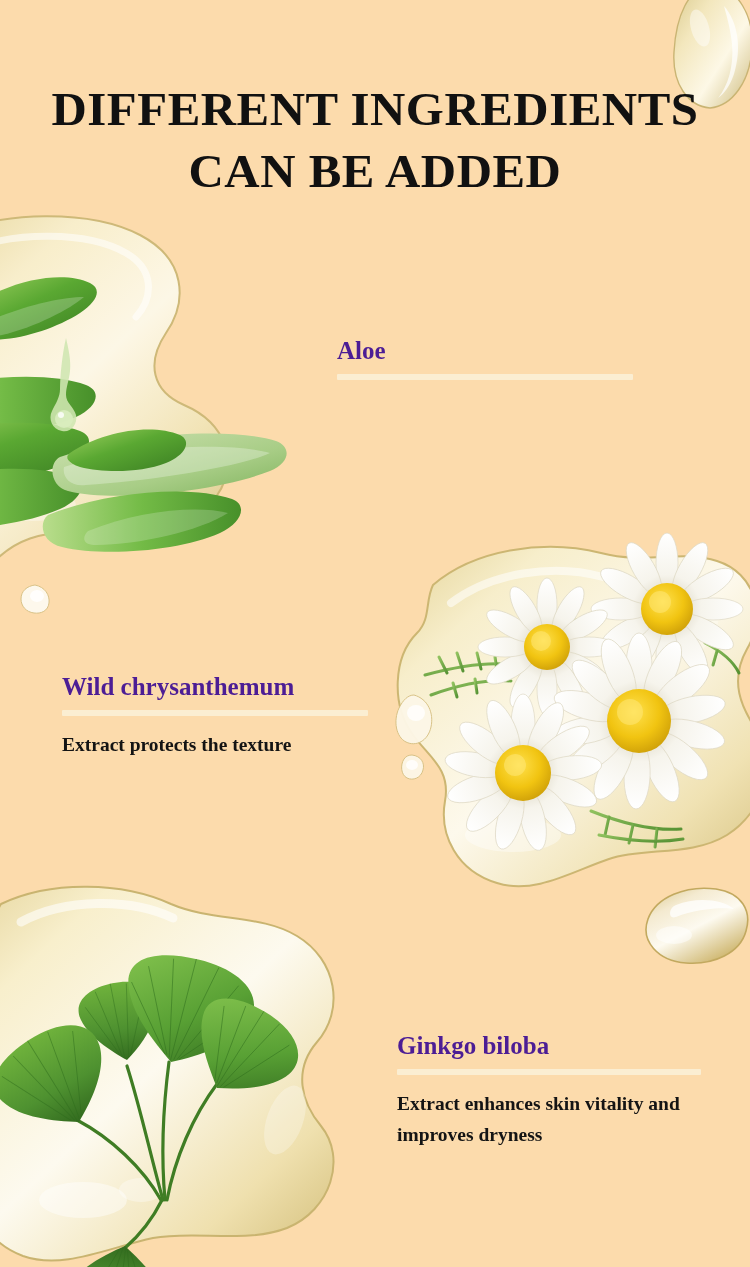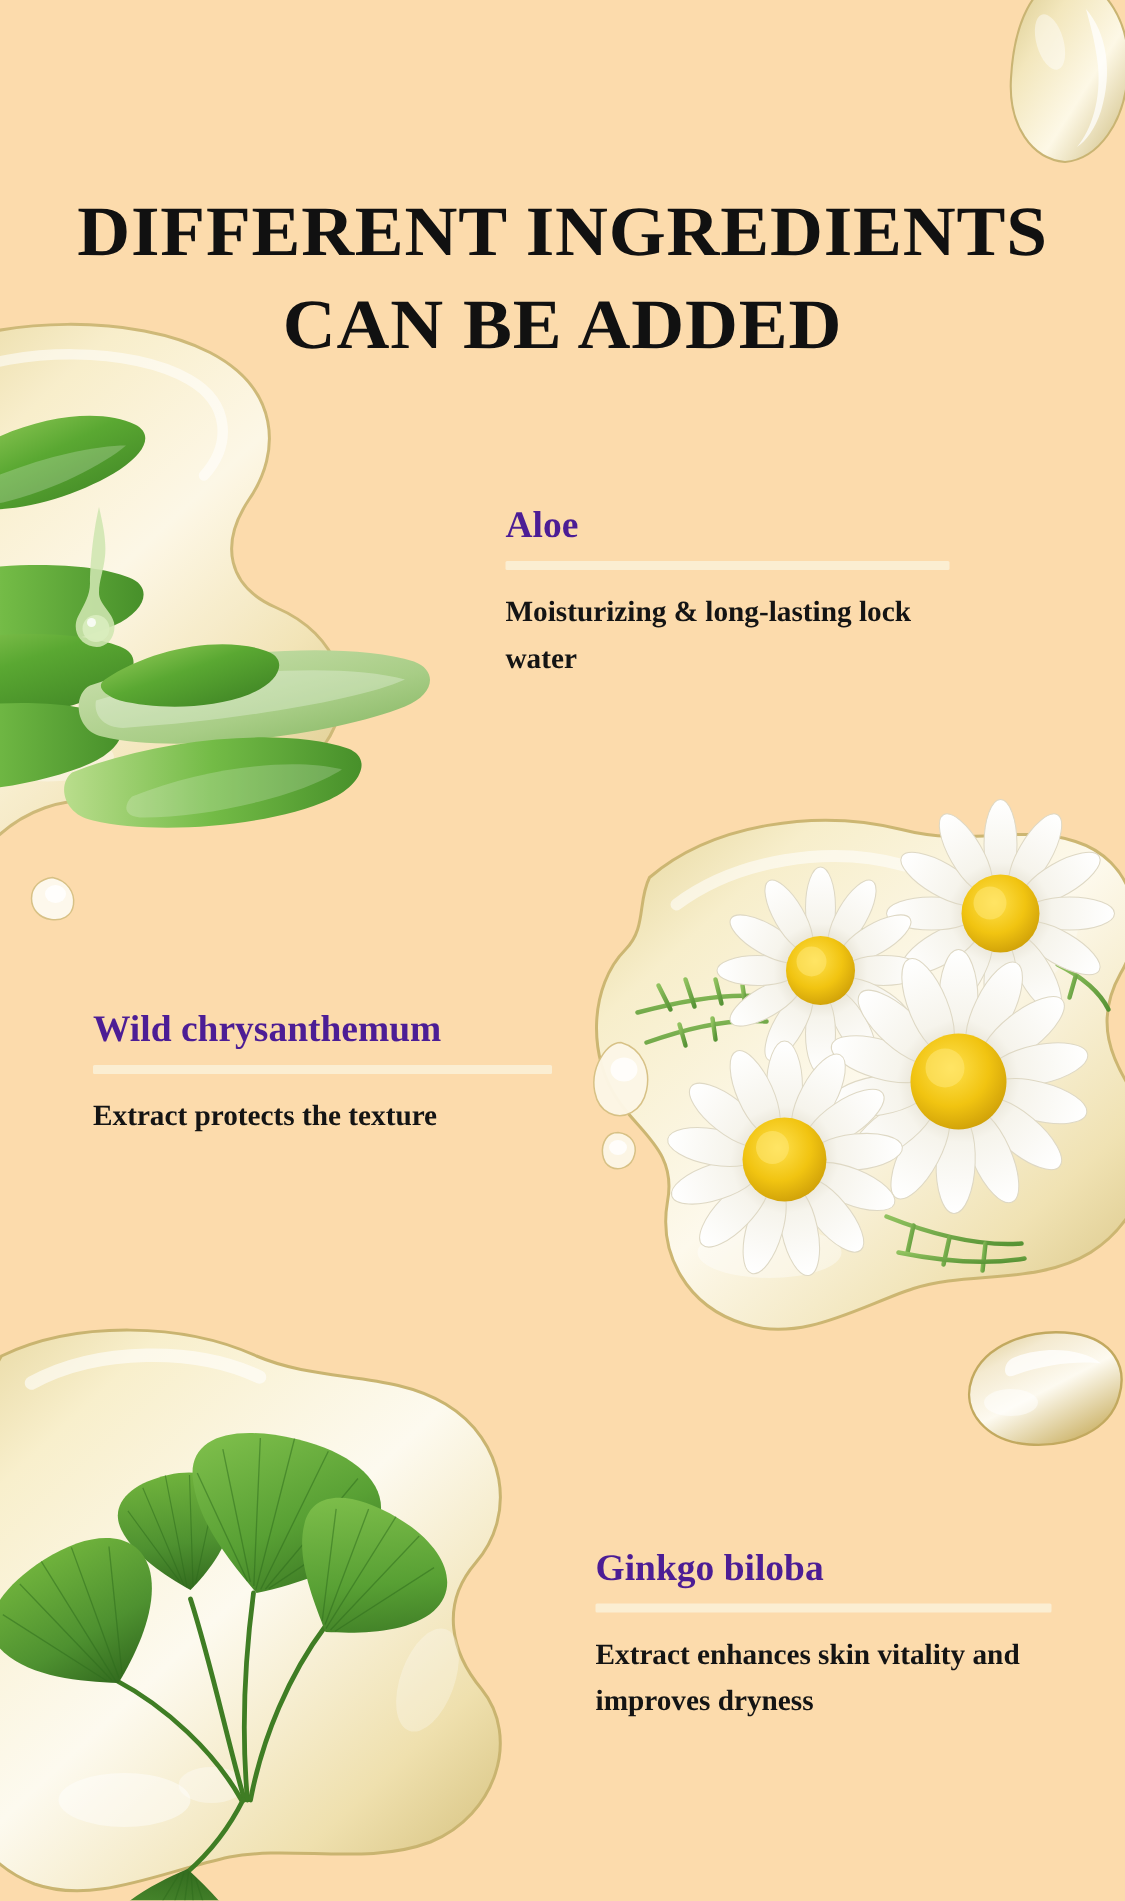--- a/index.html
+++ b/index.html
@@ -20,21 +20,20 @@
   }
 
   
   .title-block {
     position: absolute;
     left: 0;
     top: 78px;
     width: 750px;
     text-align: center;
     z-index: 30;
-    margin-top: 46px;
   }
   .title-line {
     display: block;
     color: #111111;
     font-family: "Liberation Serif", "DejaVu Serif", serif;
     font-weight: bold;
     font-size: 47px;
     line-height: 62px;
     letter-spacing: 0.5px;
     transform: scaleX(1.04);
@@ -408,21 +407,20 @@
   </div>
 
   <div class="title-block">
     <span class="title-line">DIFFERENT INGREDIENTS</span>
     <span class="title-line">CAN BE ADDED</span>
   </div>
 
   <div class="ing-block" id="block-aloe">
     <p class="ing-name">Aloe</p>
     <div class="ing-rule"></div>
-    <p class="ing-desc">Moisturizing &amp; long-lasting lock water</p>
   </div>
 
   <div class="ing-block" id="block-ginkgo">
     <p class="ing-name">Ginkgo biloba</p>
     <div class="ing-rule"></div>
     <p class="ing-desc">Extract enhances skin vitality and improves dryness</p>
   </div>
 
   <div class="ing-block" id="block-chrysanthemum">
     <p class="ing-name">Wild chrysanthemum</p>

